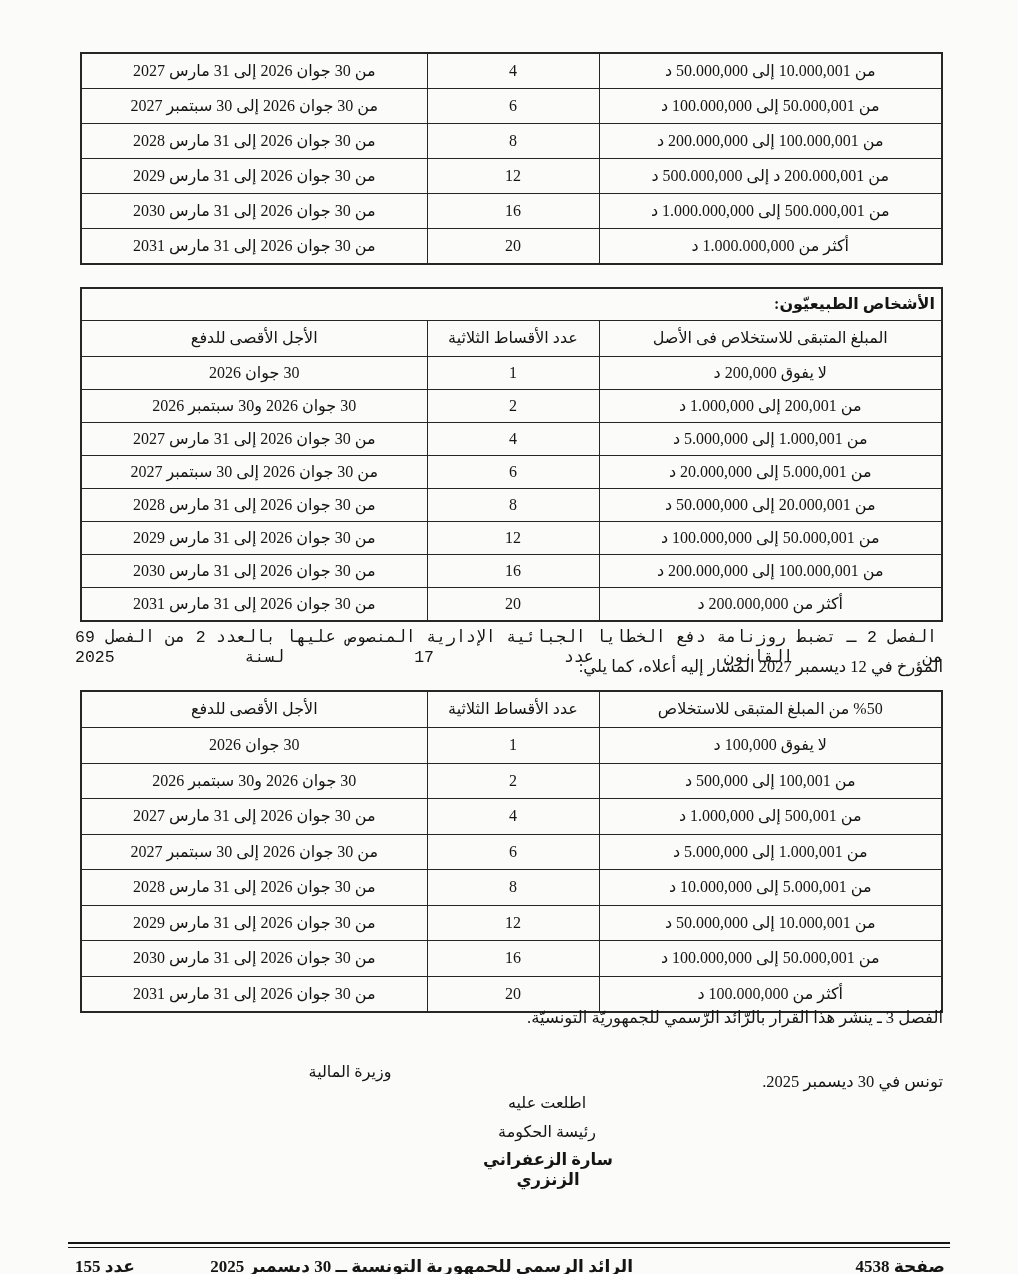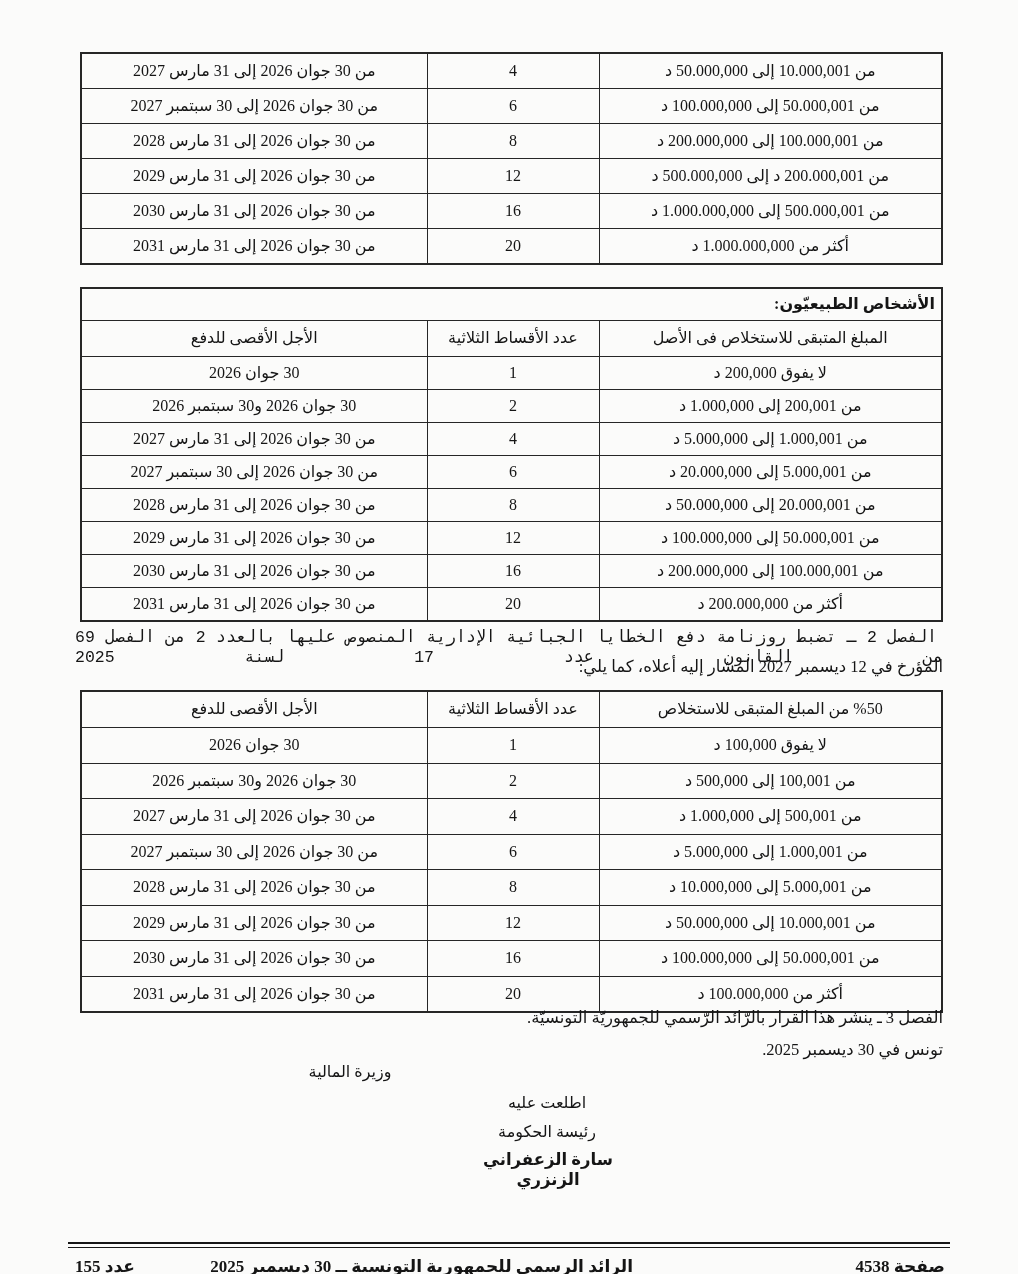--- a/index.html
+++ b/index.html
@@ -33,21 +33,21 @@
   .t2 td{height:28px;}
   .t2 th{height:31px;}
   .t2 .title-cell{height:27px;text-align:right;font-weight:bold;padding-right:6px;}
   .t3{top:690px;}
   .t3 td{height:30.5px;}
   .t3 th{height:31px;}
   .para{position:absolute;right:75px;width:868px;font-size:16.5px;}
   .article2-line1{top:627px;text-align:justify;text-align-last:justify;text-indent:6px;font-family:Liberation Mono, monospace;}
   .article2-line2{top:657px;text-align:right;padding-left:0;padding-right:0;margin:0;right:75px;width:768px;}
   .article3{top:1008px;text-align:right;width:723px;}
-  .dateline{top:1040px;text-align:right;width:723px;}
+  .dateline{top:1072px;text-align:right;width:723px;}
   .sig{position:absolute;font-size:16px;text-align:center;}
   .sig-bold{font-weight:bold;font-size:16.5px;}
   .minister-title{top:1062px;right:608px;width:120px;}
   .minister-name{top:1091px;right:585px;width:165px;}
   .seen-by{top:1093px;right:411px;width:120px;}
   .pm-title{top:1122px;right:405px;width:132px;}
   .pm-name{top:1150px;right:375px;width:190px;}
   .footer-rule{
     position:absolute;top:1242px;right:68px;width:882px;height:3px;
     border-top:2.5px solid #161616;border-bottom:1.5px solid #161616;

